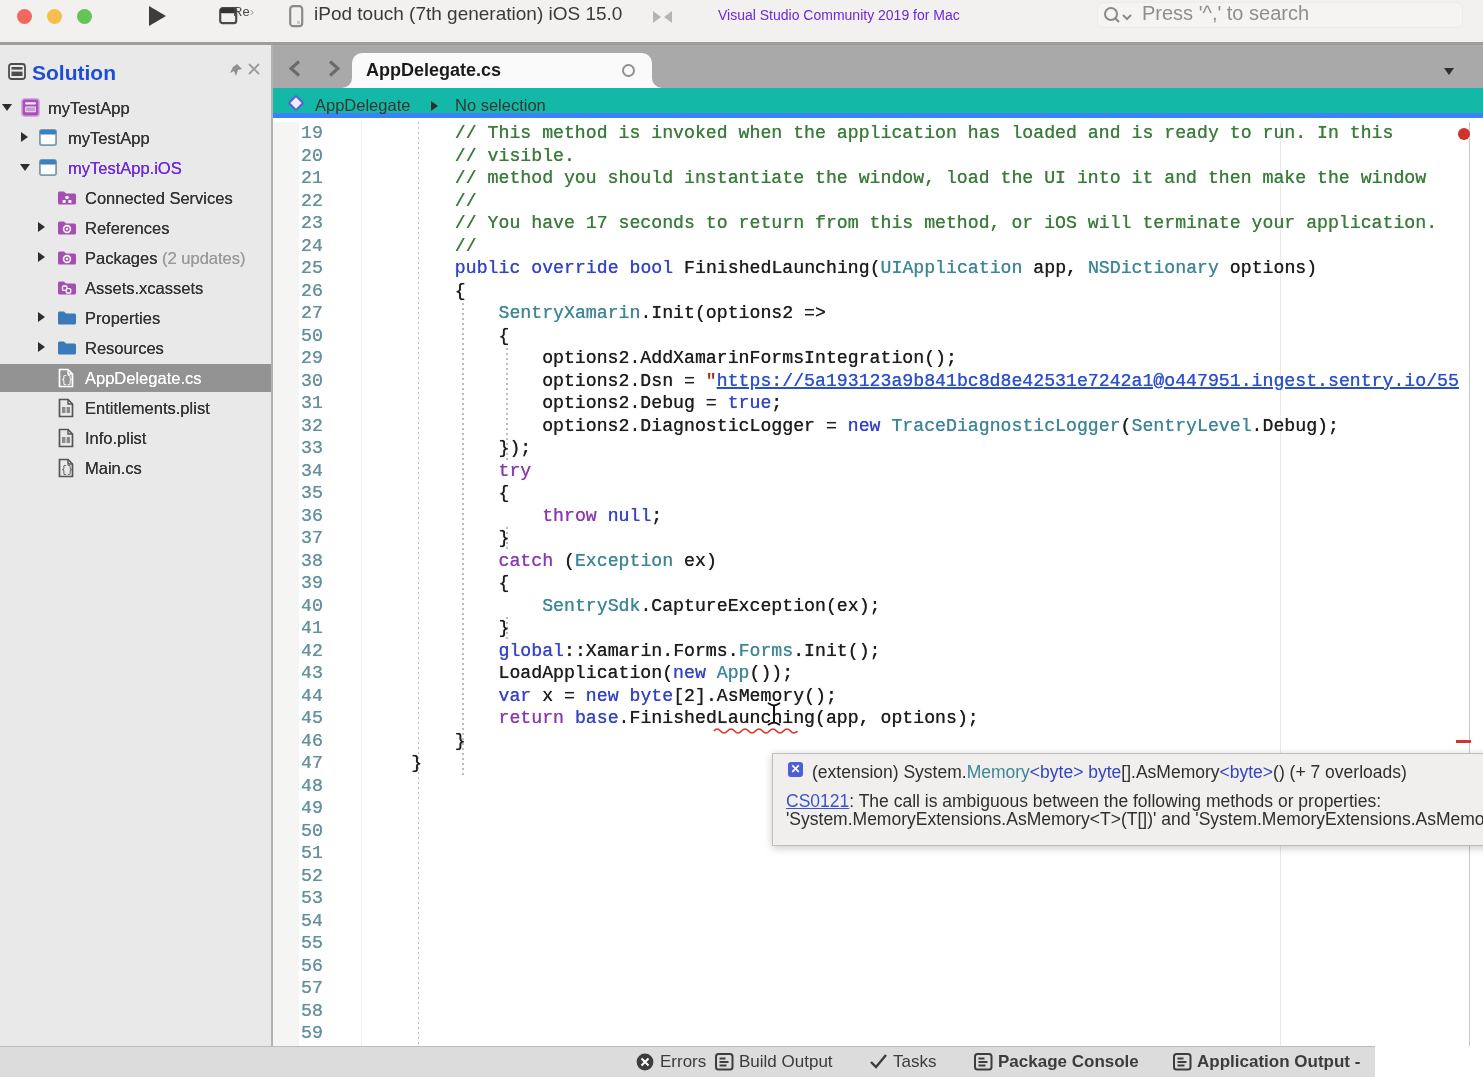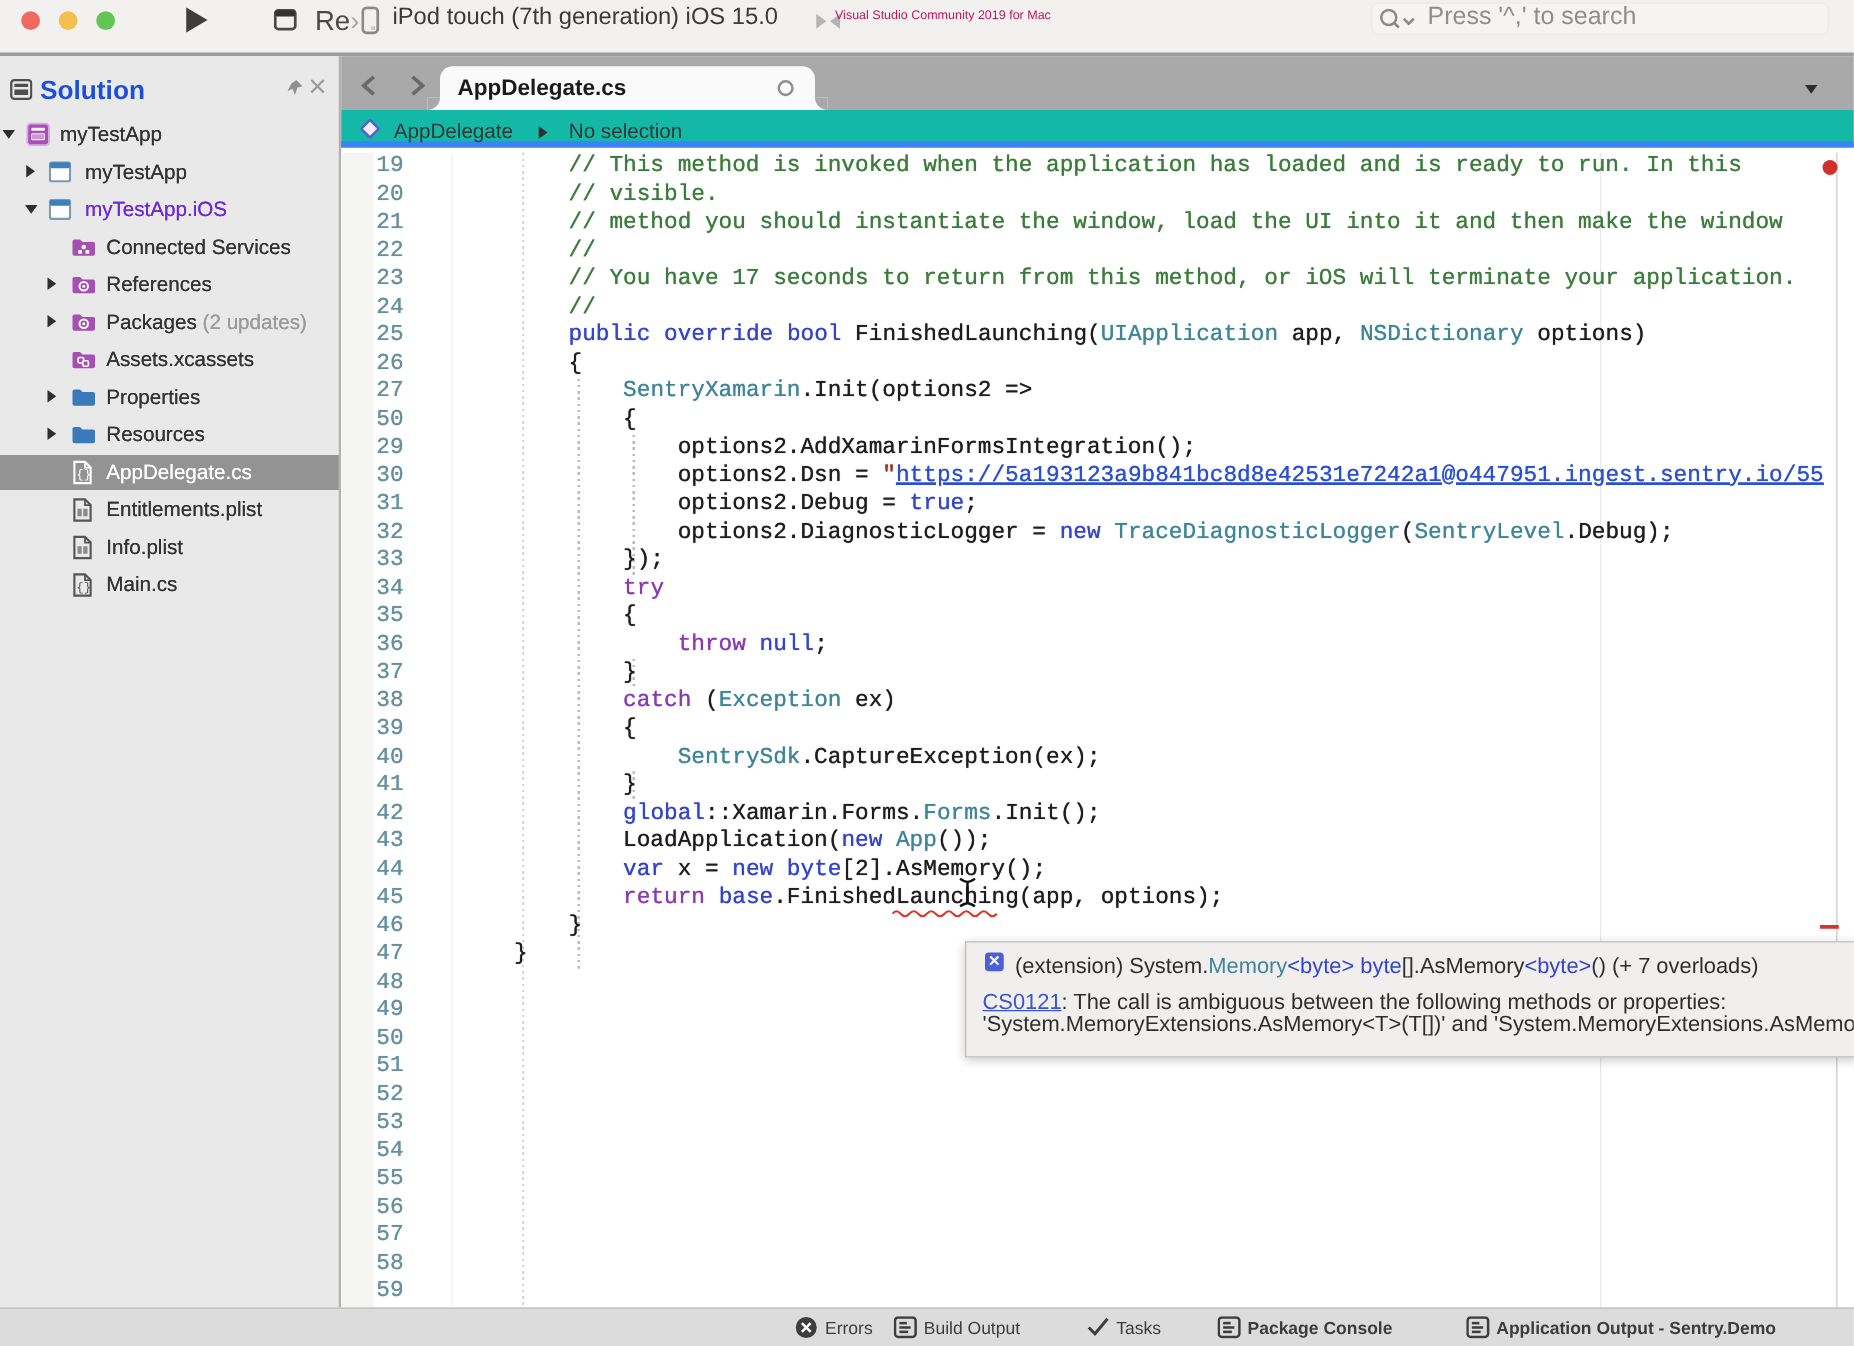--- a/index.html
+++ b/index.html
@@ -25,30 +25,30 @@
   <div class="abs" style="left:17px;top:8.5px;width:15px;height:15px;border-radius:50%;background:#ee6a5f"></div>
   <div class="abs" style="left:47px;top:8.5px;width:15px;height:15px;border-radius:50%;background:#f5bf4f"></div>
   <div class="abs" style="left:77px;top:8.5px;width:15px;height:15px;border-radius:50%;background:#62c554"></div>
   <svg class="abs" style="left:148px;top:5px" width="19" height="22">
       <path d="M1 1 L18 11 L1 21 Z" fill="#3d3d3d"></path>
     </svg>
   <svg class="abs" style="left:219px;top:7px" width="19" height="18">
     <rect x="1.2" y="1.2" width="16" height="15" rx="2.5" fill="none" stroke="#4a4a4a" stroke-width="2.2"></rect>
     <rect x="1.2" y="1.2" width="16" height="5" rx="2" fill="#333"></rect>
   </svg>
-  <div class="abs" style="left:252px;top:4px;font-size:22px;color:#4a4a4a">Re<span style="color:#aaa8a6">›</span></div>
+  <div class="abs" style="left:233px;top:4px;font-size:13px;color:#4a4a4a">Re<span style="color:#aaa8a6">›</span></div>
   <svg class="abs" style="left:289px;top:5px" width="15" height="23">
     <rect x="1.2" y="1.2" width="12" height="20" rx="3" fill="none" stroke="#8a8a8a" stroke-width="2.2"></rect>
     <rect x="8" y="16" width="3" height="3" fill="#c9c9c9"></rect>
   </svg>
   <div class="abs" style="left:314px;top:3px;font-size:19px;color:#3a3a3a">iPod touch (7th generation) iOS 15.0</div>
   <svg class="abs" style="left:652px;top:9px" width="21" height="16">
     <path d="M1 2 L9 8 L1 14 Z M20 2 L12 8 L20 14 Z" fill="#b4b4b4"></path>
   </svg>
-  <div class="abs" style="left:668px;top:7px;font-size:10px;color:#be185d">Visual Studio Community 2019 for Mac</div>
+  <div class="abs" style="left:718px;top:7px;font-size:14px;color:#6d28d9">Visual Studio Community 2019 for Mac</div>
   <div class="abs" style="left:1097px;top:2px;width:366px;height:26px;background:#f5f4f3;border:1px solid #edebe9;border-radius:6px"></div>
   <svg class="abs" style="left:1103px;top:6px" width="32" height="20">
     <circle cx="8" cy="8" r="6" fill="none" stroke="#8a8a8a" stroke-width="2"></circle>
     <line x1="12.5" y1="12.5" x2="16" y2="16" stroke="#8a8a8a" stroke-width="2.2"></line>
     <path d="M20 9 l4 4 l4 -4" fill="none" stroke="#8a8a8a" stroke-width="2"></path>
   </svg>
   <div class="abs" style="left:1142px;top:2px;font-size:20px;color:#8e8e8e">Press '^,' to search</div>
 </div>
 
 <div class="abs" id="sidebar" style="left:0;top:45px;width:273px;height:1001px;background:#e9e9ea;border-right:2px solid #b2b2b2">
@@ -274,21 +274,21 @@
   </svg>
 
   <div class="abs" id="tooltip" style="left:499px;top:631px;width:740px;height:93px;background:#f0efee;border:1px solid #bdbdbd;box-shadow:0 2px 8px rgba(0,0,0,.22);font-size:17.5px;color:#2e2e2e">
     <div class="abs" style="left:15px;top:8px;width:15px;height:15px;background:#4c5fd6;border-radius:3px;color:#fff;font-size:12px;font-weight:bold;text-align:center;line-height:15px">✕</div>
     <div class="abs" style="left:39px;top:8px;white-space:nowrap">(extension) System.<span class="ty">Memory</span><span class="kb">&lt;byte&gt;</span> <span class="kb">byte</span>[].AsMemory<span class="kb">&lt;byte&gt;</span>() (+ 7 overloads)</div>
     <div class="abs" style="left:13px;top:37px;white-space:nowrap"><span style="color:#3a55cc;text-decoration:underline">CS0121</span>: The call is ambiguous between the following methods or properties:</div>
     <div class="abs" style="left:13px;top:55px;white-space:nowrap">'System.MemoryExtensions.AsMemory&lt;T&gt;(T[])' and 'System.MemoryExtensions.AsMemory&lt;T&gt;(T[], int)'</div>
   </div>
 </div>
 
-<div class="abs" id="bottombar" style="left:0;top:1046px;width:1483px;height:31px;background:#dcdcdc;border-top:1px solid #bcbcbc;font-size:14px;color:#3c3c3c">
+<div class="abs" id="bottombar" style="left:0;top:1046px;width:1375px;height:31px;background:#dcdcdc;border-top:1px solid #bcbcbc;font-size:17px;color:#3c3c3c">
   <svg class="abs" style="left:636px;top:6px" width="18" height="18">
     <circle cx="9" cy="9" r="8.4" fill="#3d3d3d"></circle>
     <path d="M5.5 5.5 L12.5 12.5 M12.5 5.5 L5.5 12.5" stroke="#fff" stroke-width="2"></path>
   </svg>
   <div class="abs" style="left:660px;top:0;line-height:30px">Errors</div>
   <svg class="abs" style="left:715px;top:6px" width="19" height="18">
     <rect x="1" y="1" width="16.5" height="15.5" rx="2.5" fill="none" stroke="#3d3d3d" stroke-width="2"></rect>
     <rect x="4.5" y="4.5" width="6" height="2" fill="#3d3d3d"></rect>
       <rect x="4.5" y="8" width="9" height="2" fill="#3d3d3d"></rect>
       <rect x="4.5" y="11.5" width="7" height="2" fill="#3d3d3d"></rect>

